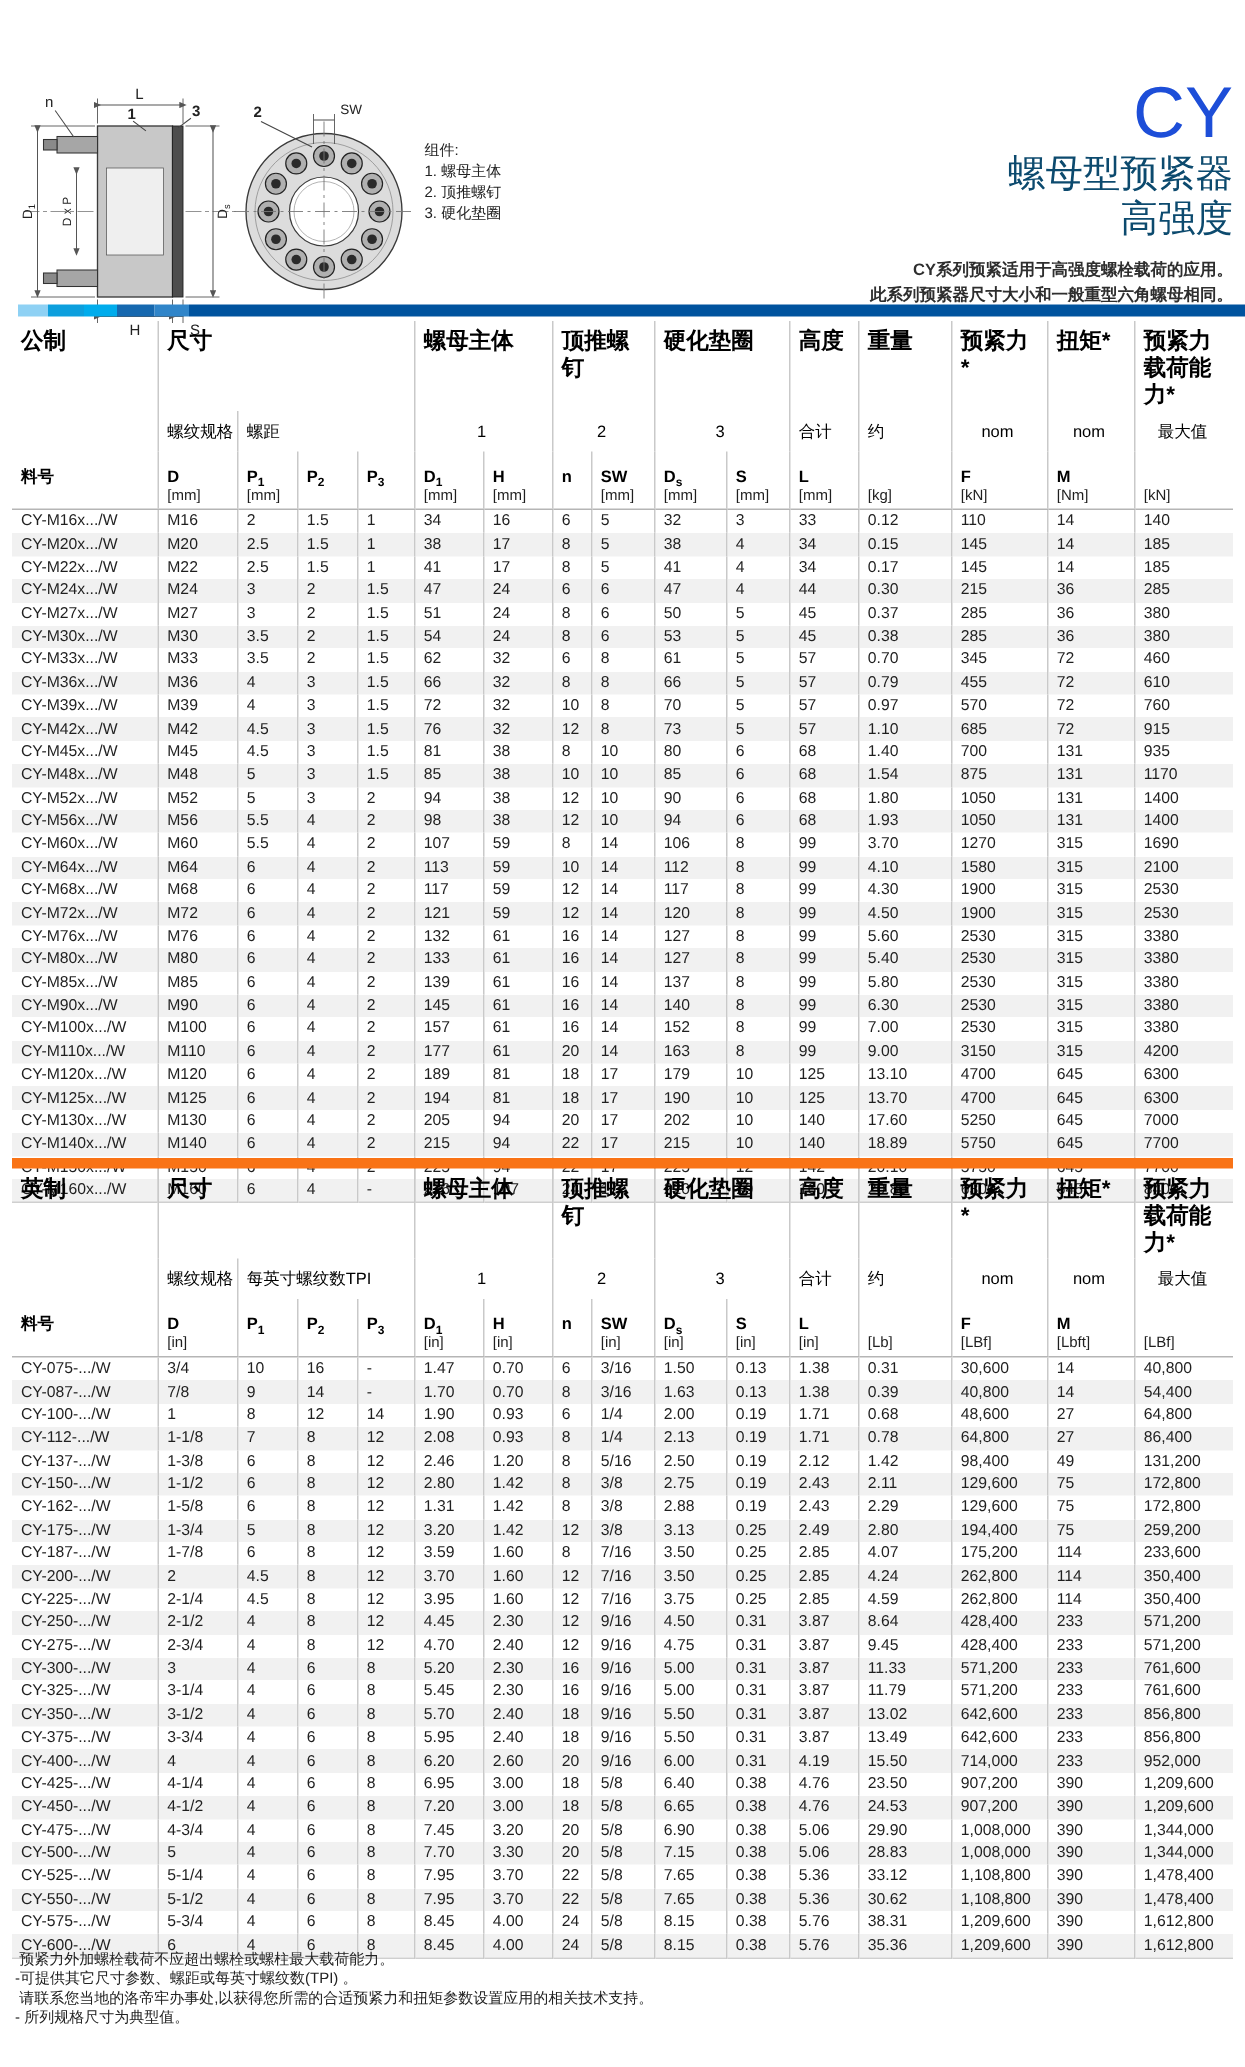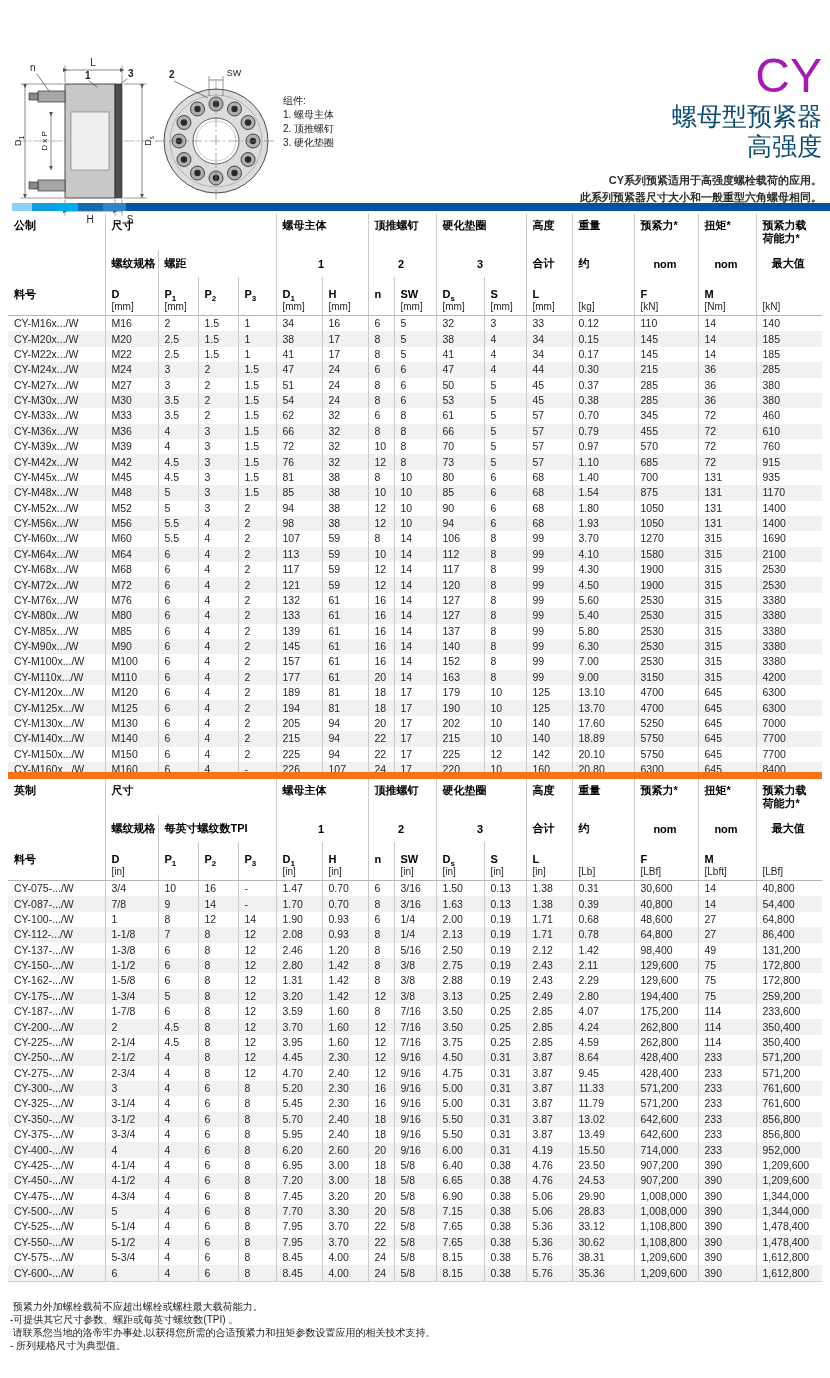--- a/index.html
+++ b/index.html
@@ -7,21 +7,21 @@
     width:830px;height:1378px;position:relative;background:#ffffff;
     font-family:"Liberation Sans","DejaVu Sans",sans-serif;color:#1f1f1f;
     overflow:hidden;-webkit-font-smoothing:antialiased;
   }
   .page{position:relative;width:830px;height:1378px;}
 
   
   .drawing-wrap{position:absolute;left:8px;top:24px;width:440px;height:206px;}
   .legend{position:absolute;left:283px;top:94px;font-size:10px;line-height:14px;color:#222;}
   .titleblock{position:absolute;right:8px;top:52px;text-align:right;}
-  .titleblock h1{margin:0;font-size:48px;font-weight:400;line-height:1.02;color:#a21caf;letter-spacing:0px;}
+  .titleblock h1{margin:0;font-size:48px;font-weight:400;line-height:1.02;color:#1d4ed8;letter-spacing:0px;}
   .titleblock .sub{font-size:25px;line-height:1.22;color:#0c4a6e;font-weight:400;}
   .titleblock .desc{margin:10px 0 0 0;font-size:11px;font-weight:700;color:#2e2e2e;line-height:1.55;}
 
   
   .accent-bar{position:absolute;left:0;top:203px;width:830px;height:8px;display:flex;}
   .accent-bar div{height:8px;}
 
   
   .spec-table{
     border-collapse:collapse;table-layout:fixed;width:814px;margin-left:8px;
@@ -29,23 +29,23 @@
   }
   #metric-table{position:absolute;top:214px;left:0;}
   #imperial-table{position:absolute;top:772px;left:0;border-top:7px solid #f97316;}
   .spec-table th,.spec-table td{
     border-left:1px solid #c9c9c9;padding:1px 2px 1px 6px;text-align:left;
     overflow:hidden;white-space:nowrap;
   }
   .spec-table th:first-child,.spec-table td:first-child{border-left:none;}
   .spec-table tr.group-row th{
     height:30px;vertical-align:top;padding-top:5px;padding-right:8px;
-    font-size:11px;font-weight:700;white-space:normal;line-height:1.2;color:#000;
+    font-size:15px;font-weight:700;white-space:normal;line-height:1.2;color:#000;
   }
-  .spec-table tr.sub-row th{height:25px;vertical-align:middle;font-size:11px;font-weight:700;color:#000;}
+  .spec-table tr.sub-row th{height:25px;vertical-align:middle;font-size:11px;font-weight:400;color:#000;}
   .spec-table tr.sub-row th.ctr{text-align:center;padding-left:0;}
   .spec-table tr.name-row th{height:35px;vertical-align:bottom;padding-bottom:2px;border-bottom:1px solid #b5b5b5;color:#000;}
   .spec-table .cname{display:block;font-weight:700;font-size:11px;line-height:13px;height:13px;}
   .spec-table .unit{display:block;font-weight:400;font-size:10px;line-height:12px;height:12px;color:#1f1f1f;}
   .spec-table tbody td{height:13px;line-height:13px;padding-top:1.2px;padding-bottom:1.2px;}
   .spec-table tbody tr:nth-child(even){background:#f1f1f1;}
   sub{font-size:8px;}
 
   
   .notes{position:absolute;left:10px;top:1300px;font-size:10px;line-height:13px;color:#222;}

